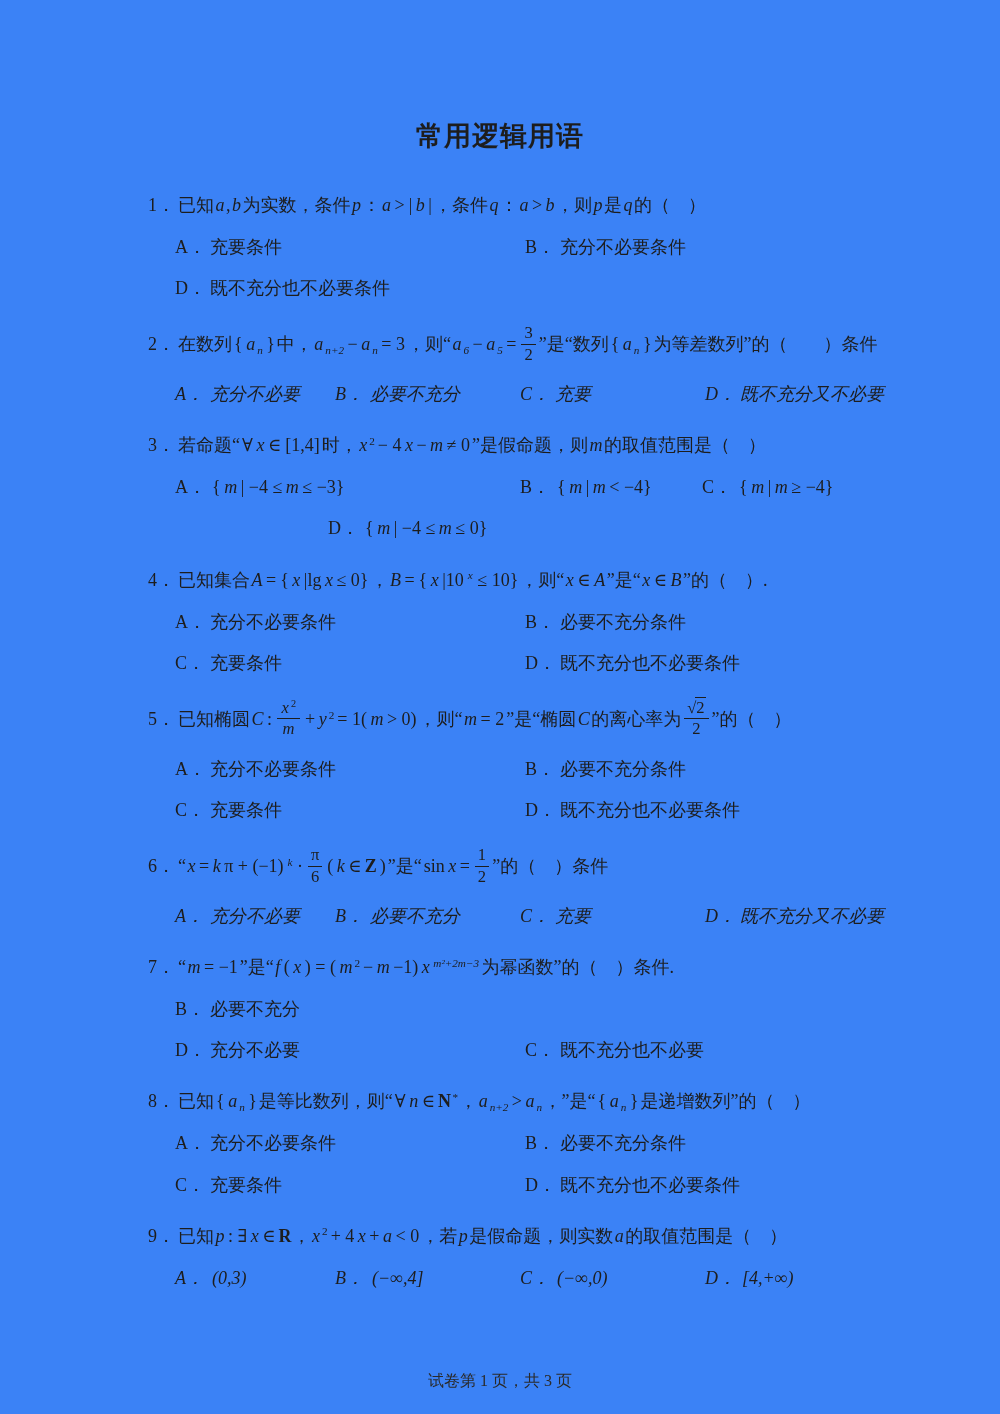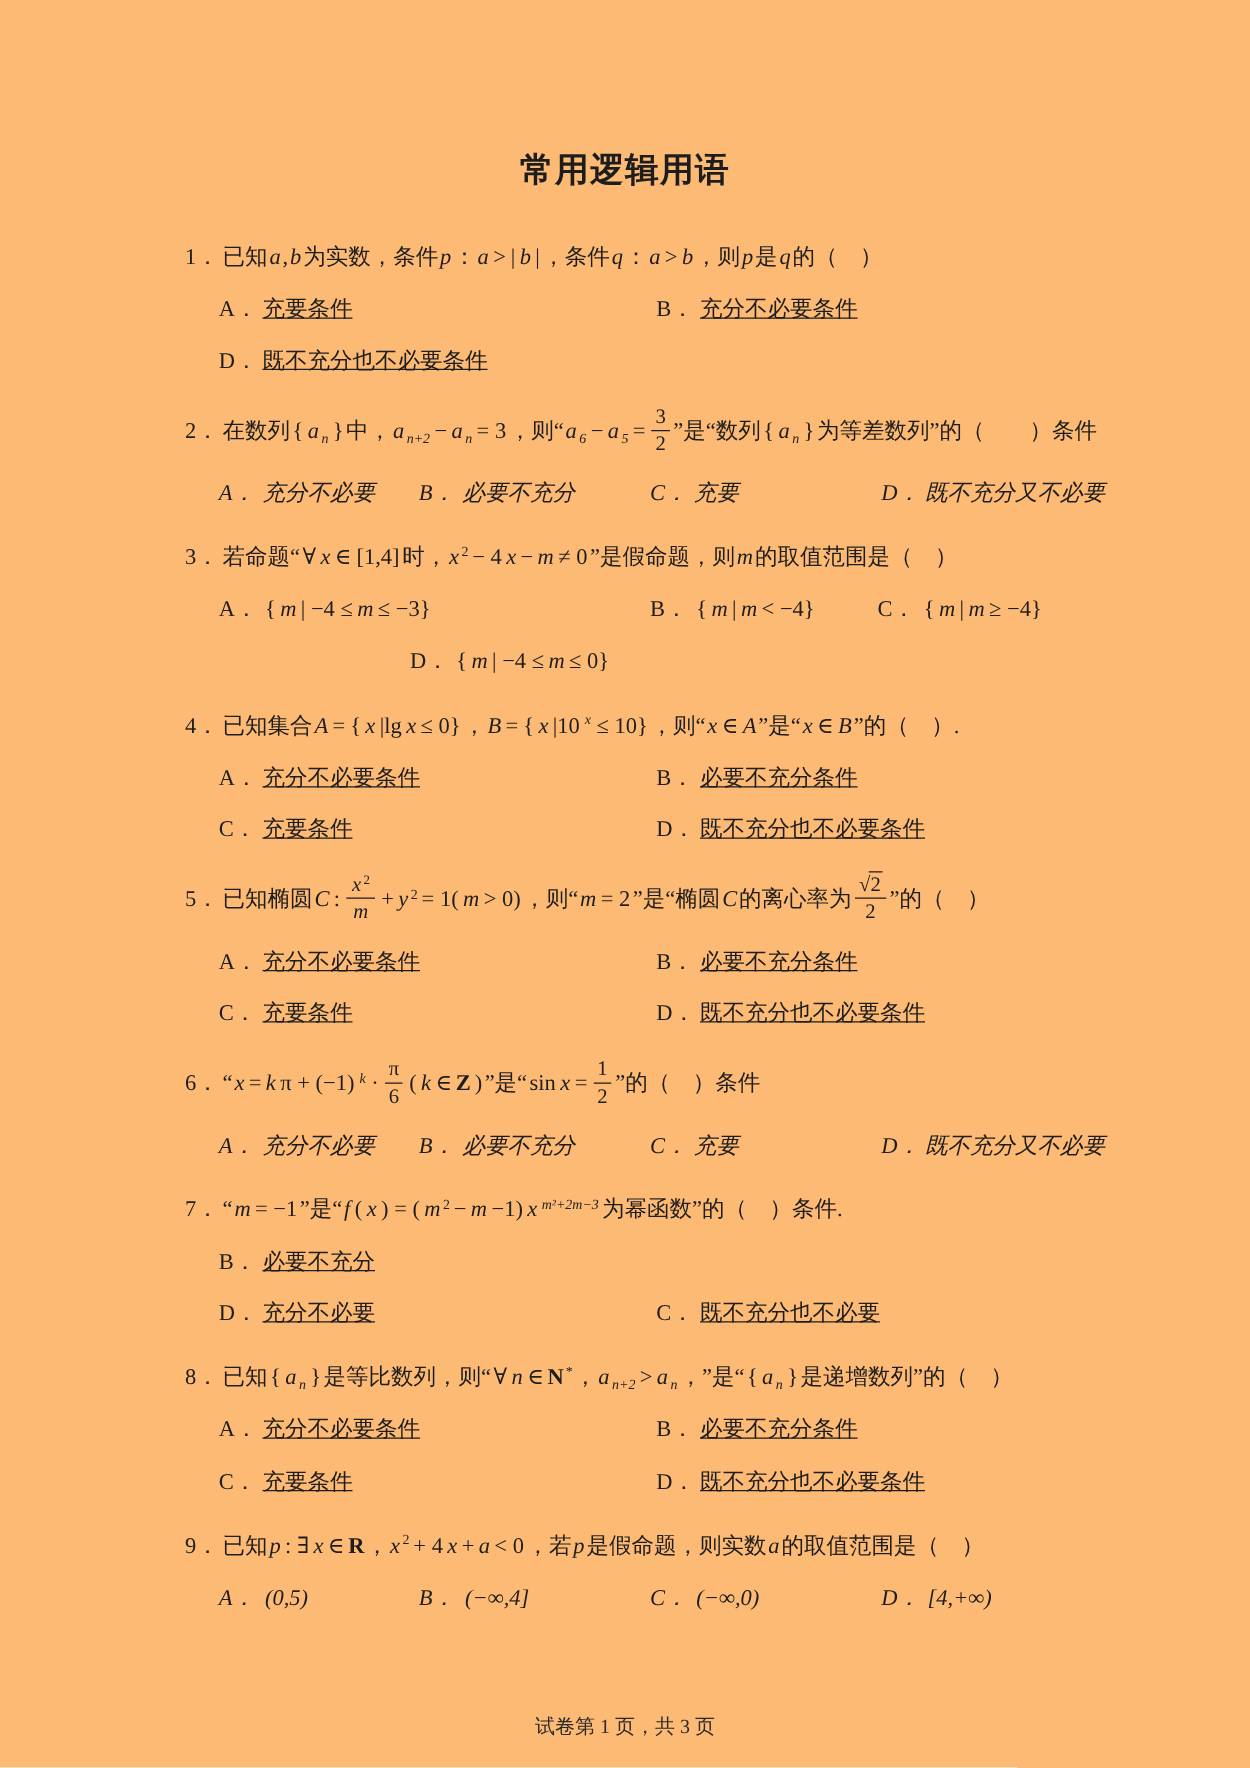--- a/index.html
+++ b/index.html
@@ -1,39 +1,39 @@
 <!DOCTYPE html>
 <html><head>
 <meta charset="utf-8">
 <style>
   html,body{margin:0;padding:0;background:#ffffff;}
   .page{
     position:relative;
     width:1000px;height:1414px;
     box-sizing:border-box;
     padding:118px 95px 0 148px;
-    background:#fdba74;
+    background:#3b82f6;
     font-family:"Liberation Serif","DejaVu Serif",serif;
     font-size:18px;
     color:#1d1d1d;
     overflow:hidden;
   }
   .title{
     font-family:"Liberation Sans","DejaVu Sans",sans-serif;
     font-weight:700;
     font-size:27px;
     text-align:center;
     letter-spacing:1px;
     margin:0 -95px 38px -148px;
   }
   .question{margin-bottom:25px;}
   .stem{white-space:nowrap;line-height:1.5;}
   .qnum{display:inline-block;min-width:30px;}
   .opt-row{margin-top:15px;padding-left:27px;}
-  .row-two{display:grid;grid-template-columns:350px 1fr;text-decoration:underline;}
+  .row-two{display:grid;grid-template-columns:350px 1fr;}
   .row-four{display:grid;grid-template-columns:160px 185px 185px 1fr;font-style:italic;}
   .row-abc{display:grid;grid-template-columns:345px 182px 1fr;}
   .row-d{padding-left:180px;}
   .opt{white-space:nowrap;line-height:1.45;}
   .opt-label{display:inline-block;min-width:35px;}
   .run-t{padding:0;}
   .run-m{padding:0 2px;}
   .run-i{font-style:italic;padding:0 1.5px;}
   .run-b{font-weight:700;padding:0 1px;}
   .sup{font-size:0.62em;position:relative;top:-0.55em;margin:0 1px 0 0.5px;display:inline-block;}
@@ -137,21 +137,21 @@
           <div class="opt"><span class="opt-label">B．</span><span class="opt-body"><span class="run-t">必要不充分条件</span></span></div>
         </div>
         <div class="opt-row row-two">
           <div class="opt"><span class="opt-label">C．</span><span class="opt-body"><span class="run-t">充要条件</span></span></div>
           <div class="opt"><span class="opt-label">D．</span><span class="opt-body"><span class="run-t">既不充分也不必要条件</span></span></div>
         </div>
       </div>
       <div class="question">
         <div class="stem"><span class="qnum">9．</span><span class="run-t">已知</span><span class="run-i">p</span><span class="run-m">: ∃</span><span class="run-i">x</span><span class="run-m">∈</span><span class="run-b">R</span><span class="run-t">，</span><span class="run-i">x</span><span class="sup">2</span><span class="run-m">+ 4</span><span class="run-i">x</span><span class="run-m">+</span><span class="run-i">a</span><span class="run-m">&lt; 0</span><span class="run-t">，若</span><span class="run-i">p</span><span class="run-t">是假命题，则实数</span><span class="run-i">a</span><span class="run-t">的取值范围是（　）</span></div>
         <div class="opt-row row-four">
-          <div class="opt"><span class="opt-label">A．</span><span class="opt-body"><span class="run-m">(0,5)</span></span></div>
+          <div class="opt"><span class="opt-label">A．</span><span class="opt-body"><span class="run-m">(0,3)</span></span></div>
           <div class="opt"><span class="opt-label">B．</span><span class="opt-body"><span class="run-m">(−∞,4]</span></span></div>
           <div class="opt"><span class="opt-label">C．</span><span class="opt-body"><span class="run-m">(−∞,0)</span></span></div>
           <div class="opt"><span class="opt-label">D．</span><span class="opt-body"><span class="run-m">[4,+∞)</span></span></div>
         </div>
       </div>
     </div>
   <div class="footer">试卷第 1 页，共 3 页</div>
 </div>
 
 </body></html>

